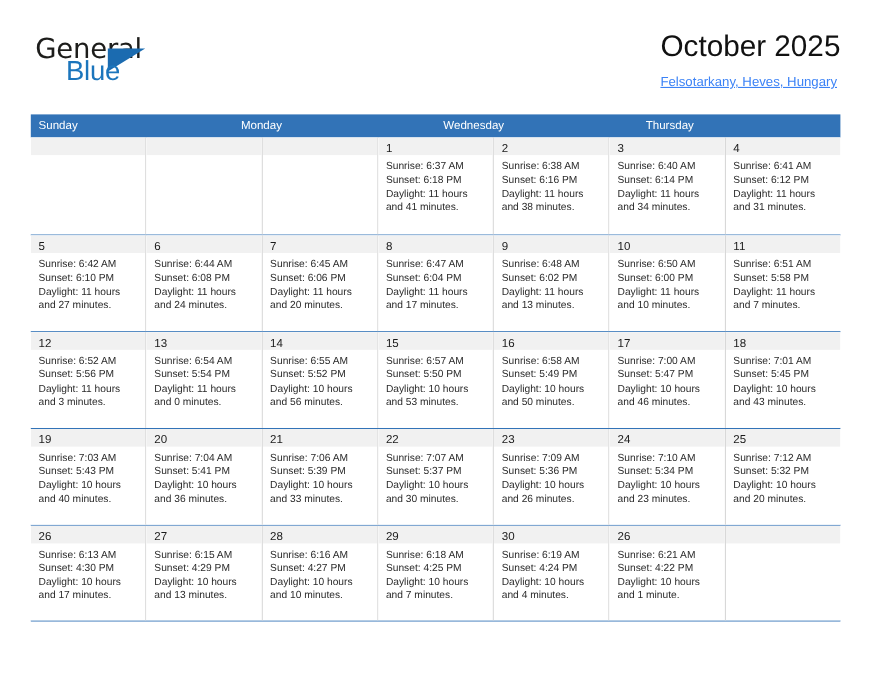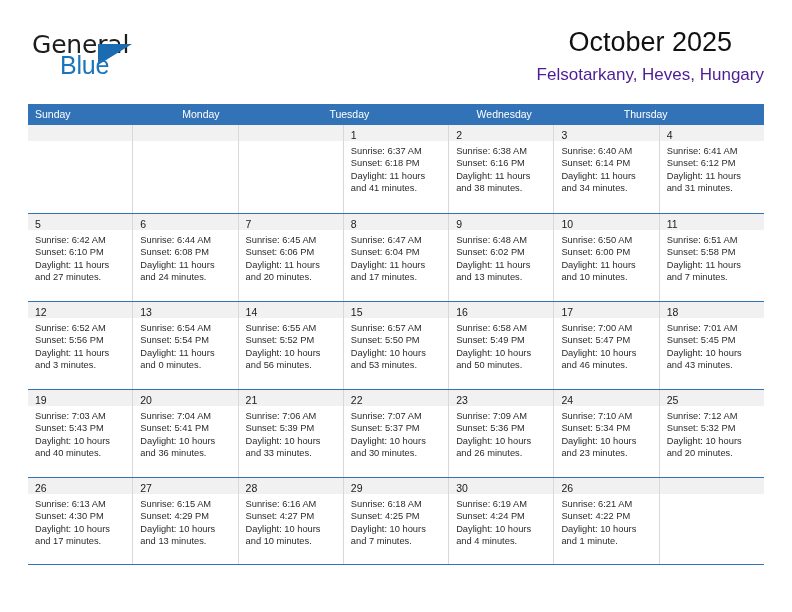--- a/index.html
+++ b/index.html
@@ -66,36 +66,37 @@
     width: 0;
     height: 0;
     border-left: 34px solid #1b6bb0;
     border-bottom: 21px solid transparent;
   }
 
   .titles {
     position: absolute;
     right: 0;
     top: 0;
-    text-align: center;
+    text-align: left;
   }
   .cal-title {
     font-size: 27px;
     font-weight: 400;
     color: #111111;
     line-height: 32px;
     font-family: "Liberation Sans", sans-serif;
   }
   .cal-subtitle {
     margin-top: 8px;
-    font-size: 17px;
+    font-size: 12px;
     font-weight: 400;
-    color: #4c1d95;
+    color: #3b82f6;
     line-height: 17px;
     font-family: "Liberation Sans", sans-serif;
+    text-decoration: underline;
   }
 
   
   .calendar {
     position: absolute;
     left: 28px;
     top: 104px;
     width: 736px;
   }
 
@@ -185,21 +186,20 @@
       <div class="cal-subtitle">Felsotarkany, Heves, Hungary</div>
     </div>
 
   </div>
 
   <div class="calendar">
 
     <div class="dow-row">
       <div class="dow">Sunday</div>
       <div class="dow">Monday</div>
-      <div class="dow">Tuesday</div>
       <div class="dow">Wednesday</div>
       <div class="dow">Thursday</div>
     </div>
 
     <div id="weeks-container">
         <div class="week first">
           <div class="cell empty">
             <div class="daynum-strip"><span class="daynum"></span></div>
             <div class="cell-body">
               <div class="cell-line"></div>

